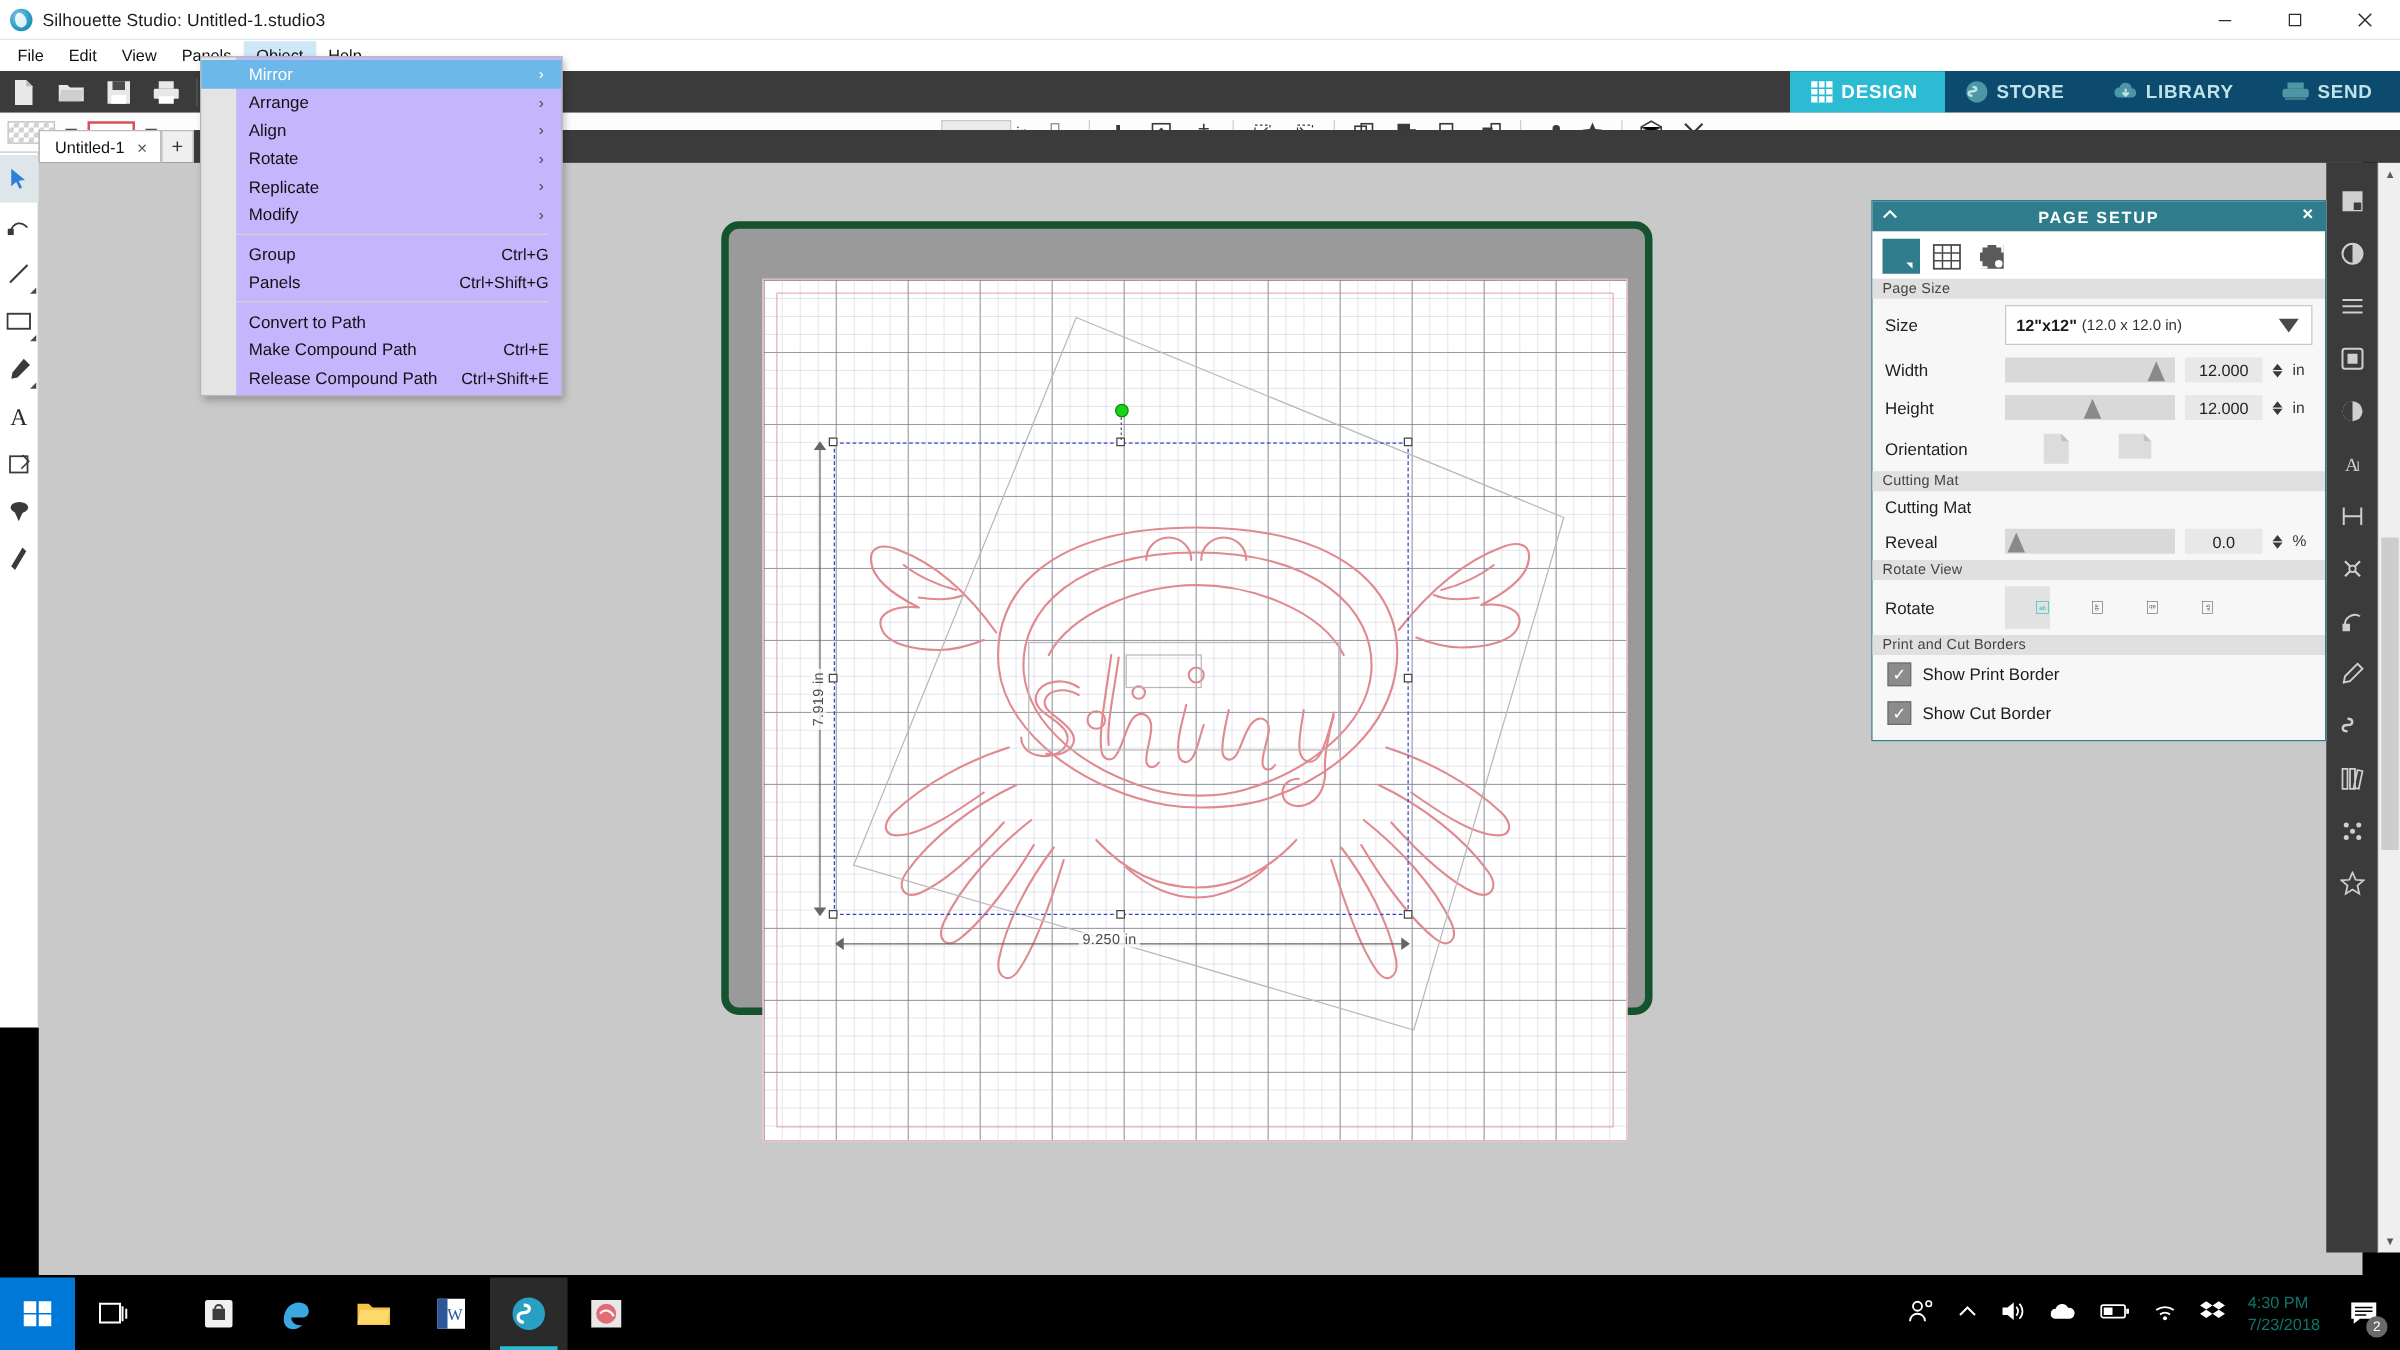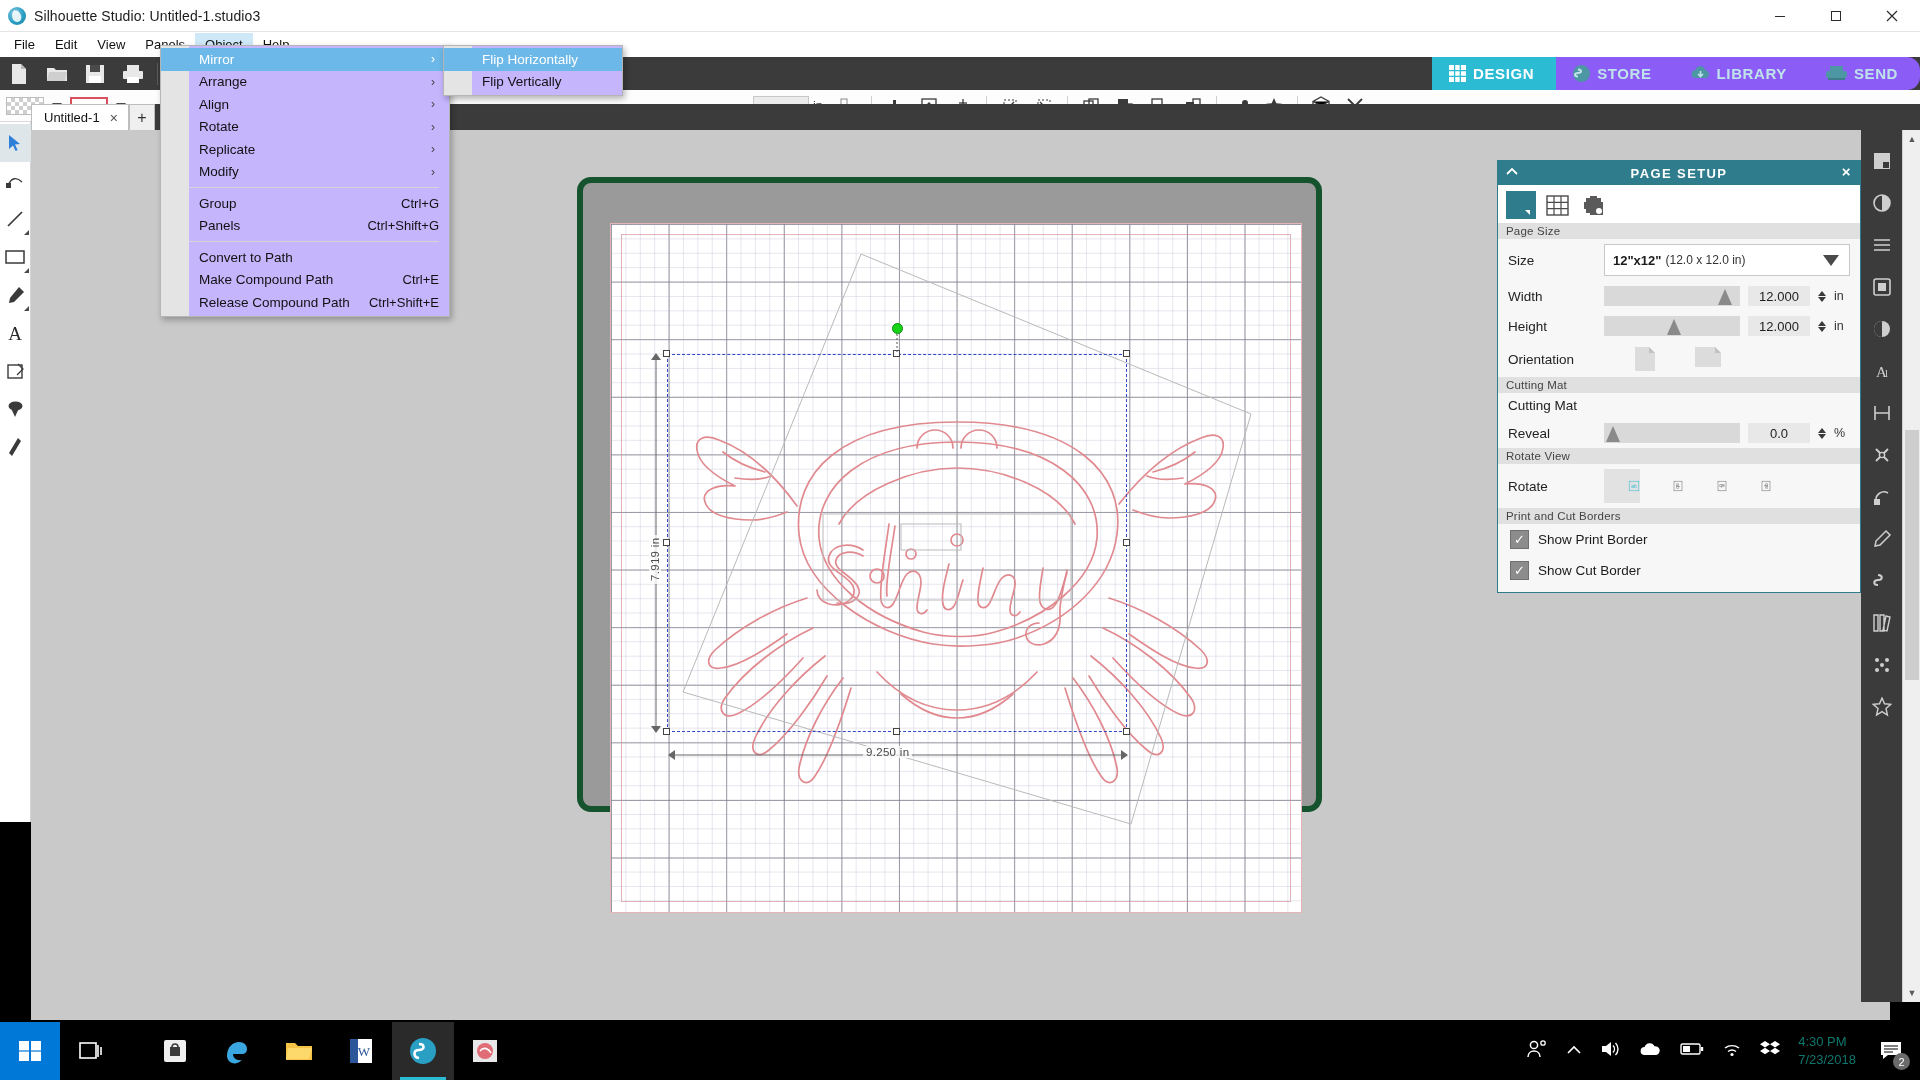--- a/index.html
+++ b/index.html
@@ -54,22 +54,21 @@
   }
   .tb-ico {
     width: 38px; height: 33px; display: flex; align-items: center; justify-content: center;
     color: #e8e8e8;
   }
   .tb-sep { width: 1px; height: 22px; background: #5c5c5c; margin: 0 5px; }
 
   
   .tabs-right {
     position: absolute; right: 0; top: 57px; height: 33px; display: flex;
-    background: #8b5cf6;
-    border-radius: 13px;
+    background: #0c4a6e;
   }
   .rtab {
     display: flex; align-items: center; gap: 6px;
     padding: 0 22px 0 16px; height: 33px;
     color: #bfe3ea; font-size: 15px; letter-spacing: .6px; font-weight: 600;
   }
   .rtab.active { background: #2bbcd4; color: #ffffff; }
   .rtab svg { display:block; }
 
   
@@ -965,29 +964,20 @@
     <div class="dd-row">
       <span>Make Compound Path</span>
       <span class="accel">Ctrl+E</span>
     </div>
     <div class="dd-row">
       <span>Release Compound Path</span>
       <span class="accel">Ctrl+Shift+E</span>
     </div>
   </div>
 
-  <div class="dropdown dd-sub">
-    <div class="dd-gutter"></div>
-    <div class="dd-row hl">
-      <span>Flip Horizontally</span>
-    </div>
-    <div class="dd-row">
-      <span>Flip Vertically</span>
-    </div>
-  </div>
 
   <div class="taskbar">
     <div class="tb-start">
       <svg width="24" height="24" viewBox="0 0 24 24">
           <rect x="1" y="2" width="10" height="9.4" fill="#fff"></rect>
           <rect x="13" y="2" width="10" height="9.4" fill="#fff"></rect>
           <rect x="1" y="12.6" width="10" height="9.4" fill="#fff"></rect>
           <rect x="13" y="12.6" width="10" height="9.4" fill="#fff"></rect>
         </svg>
     </div>

